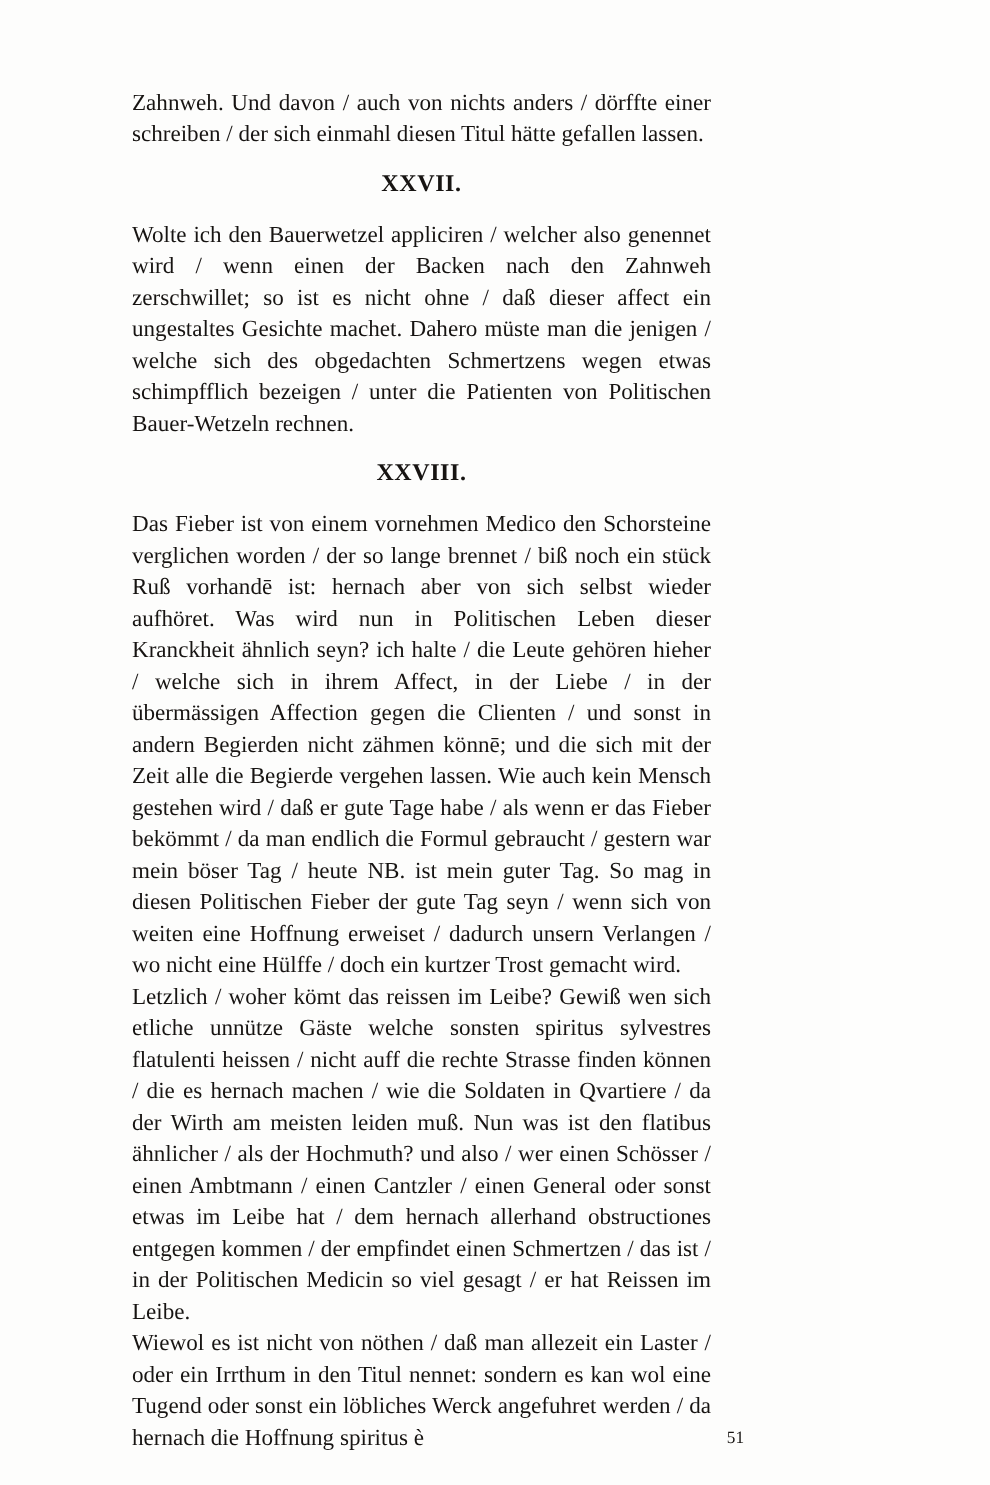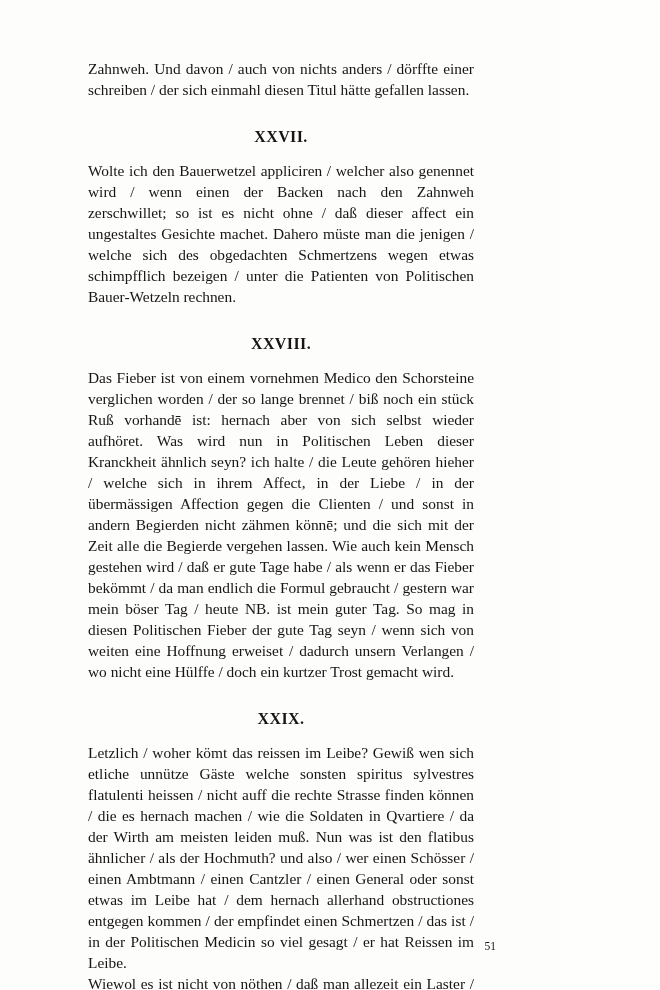--- a/index.html
+++ b/index.html
@@ -20,55 +20,54 @@
     color: #171412;
   }
   .para {
     margin: 0;
     font-size: 15.4px;
     line-height: 21px;
     text-align: justify;
     text-justify: inter-word;
   }
   .heading {
-    margin: 26px 0 13px 0;
+    margin: 12px 0 13px 0;
     font-size: 16px;
     font-weight: 700;
     text-align: center;
     letter-spacing: 0.4px;
     line-height: 21px;
   }
   .bold   { font-weight: 400; }
   .italic { }
   .normal { }
   .page-number {
     position: absolute;
     right: 64px;
-    bottom: 38px;
+    bottom: 25px;
     font-size: 11.5px;
     color: #171412;
     margin-top: 40px;
   }
 </style>
 </head>
 <body>
 
 <div class="page">
 
   <p class="para"><span class="normal">Zahnweh. Und davon / auch von nichts anders / dörffte einer schreiben / der sich einmahl diesen Titul hätte gefallen lassen.</span></p>
 
   <h2 class="heading">XXVII.</h2>
 
   <p class="para"><span class="normal">Wolte ich </span><span class="bold">den Bauerwetzel</span><span class="normal"> </span><span class="italic">applicir</span><span class="normal">en / welcher also genennet wird / wenn einen der Backen nach den Zahnweh zerschwillet; so ist es nicht ohne / daß dieser </span><span class="italic">affect</span><span class="normal"> ein ungestaltes Gesichte machet. Dahero müste man die jenigen / welche sich des obgedachten Schmertzens wegen etwas schimpfflich bezeigen / unter die Patienten von Politischen Bauer-Wetzeln rechnen.</span></p>
 
   <h2 class="heading">XXVIII.</h2>
 
   <p class="para"><span class="bold">Das Fieber</span><span class="normal"> ist von einem vornehmen </span><span class="italic">Medico</span><span class="normal"> den Schorsteine verglichen worden / der so lange brennet / biß noch ein stück Ruß vorhandē ist: hernach aber von sich selbst wieder aufhöret. Was wird nun in Politischen Leben dieser Kranckheit ähnlich seyn? ich halte / die Leute gehören hieher / welche sich in ihrem </span><span class="italic">Affect,</span><span class="normal"> in der Liebe / in der übermässigen </span><span class="italic">Affection</span><span class="normal"> gegen die </span><span class="italic">Client</span><span class="normal">en / und sonst in andern Begierden nicht zähmen könnē; und die sich mit der Zeit alle die Begierde vergehen lassen. Wie auch kein Mensch gestehen wird / daß er gute Tage habe / als wenn er das Fieber bekömmt / da man endlich die Formul gebraucht / gestern war mein böser Tag / heute </span><span class="italic">NB.</span><span class="normal"> ist mein guter Tag. So mag in diesen Politischen Fieber der gute Tag seyn / wenn sich von weiten eine Hoffnung erweiset / dadurch unsern Verlangen / wo nicht eine Hülffe / doch ein kurtzer Trost gemacht wird.</span></p>
 
-  <h2 class="heading">XXIX.</h2>
 
   <p class="para"><span class="normal">Letzlich / woher kömt das </span><span class="bold">reissen im Leibe?</span><span class="normal"> Gewiß wen sich etliche unnütze Gäste welche sonsten </span><span class="italic">spiritus sylvestres flatulenti</span><span class="normal"> heissen / nicht auff die rechte Strasse finden können / die es hernach machen / wie die Soldaten in Qvartiere / da der Wirth am meisten leiden muß. Nun was ist den </span><span class="italic">flatibus</span><span class="normal"> ähnlicher / als der Hochmuth? und also / wer einen Schösser / einen Ambtmann / einen Cantzler / einen General oder sonst etwas im Leibe hat / dem hernach allerhand </span><span class="italic">obstructiones</span><span class="normal"> entgegen kommen / der empfindet einen Schmertzen / das ist / in der Politischen </span><span class="italic">Medicin</span><span class="normal"> so viel gesagt / er hat Reissen im Leibe.</span></p>
 
 
   <p class="para"><span class="normal">Wiewol es ist nicht von nöthen / daß man allezeit ein Laster / oder ein Irrthum in den Titul nennet: sondern es kan wol eine Tugend oder sonst ein löbliches Werck angefuhret werden / da hernach die </span><span class="italic">Hoffnung</span><span class="normal"> spiritus </span><span class="italic">è</span></p>
 
   <div class="page-number">51</div>
 
 </div>
 

